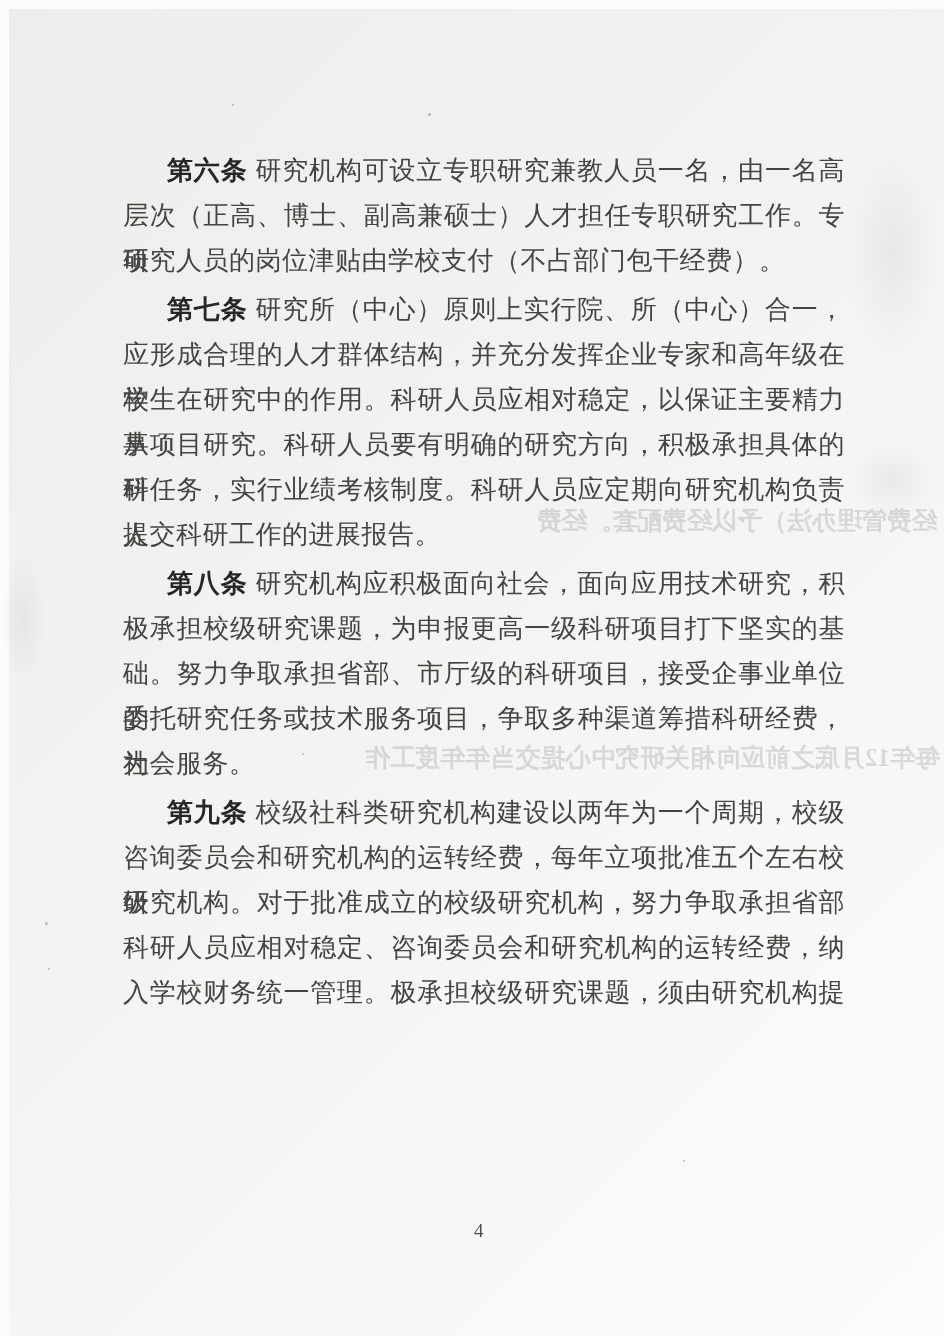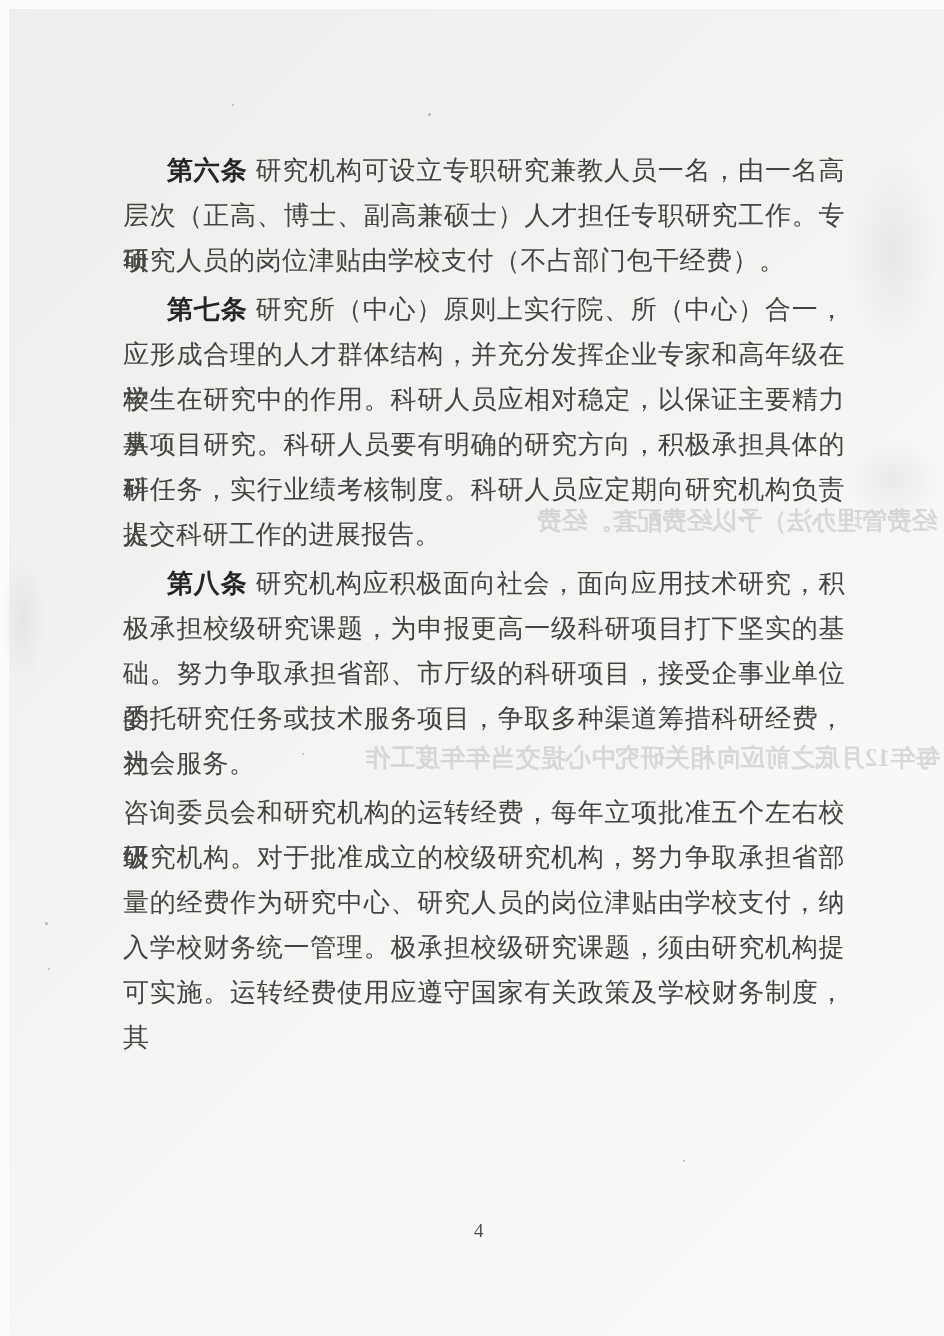--- a/index.html
+++ b/index.html
@@ -122,24 +122,24 @@
 
     <div class="para">
       <div class="line j first"><span class="heading">第八条</span><span>研究机构应积极面向社会，面向应用技术研究，积</span></div>
       <div class="line j">极承担校级研究课题，为申报更高一级科研项目打下坚实的基</div>
       <div class="line j">础。努力争取承担省部、市厅级的科研项目，接受企事业单位的</div>
       <div class="line j">委托研究任务或技术服务项目，争取多种渠道筹措科研经费，为</div>
       <div class="line">社会服务。</div>
     </div>
 
     <div class="para">
+      <div class="line j first"><span class="heading">第九条</span><span>校级社科类研究机构建设以两年为一个周期，校级</span></div>
       <div class="line j">咨询委员会和研究机构的运转经费，每年立项批准五个左右校级</div>
       <div class="line j">研究机构。对于批准成立的校级研究机构，努力争取承担省部</div>
-      <div class="line j">量的经费作为研究中心、研究人员的岗位津贴由学校支付，纳</div>
+      <div class="line j">科研人员应相对稳定、咨询委员会和研究机构的运转经费，纳</div>
       <div class="line j">入学校财务统一管理。极承担校级研究课题，须由研究机构提</div>
-      <div class="line j">可实施。运转经费使用应遵守国家有关政策及学校财务制度，其</div>
     </div>
 
   </div>
 
   <div class="page-number">4</div>
 
 </div>
 
 </body></html>

